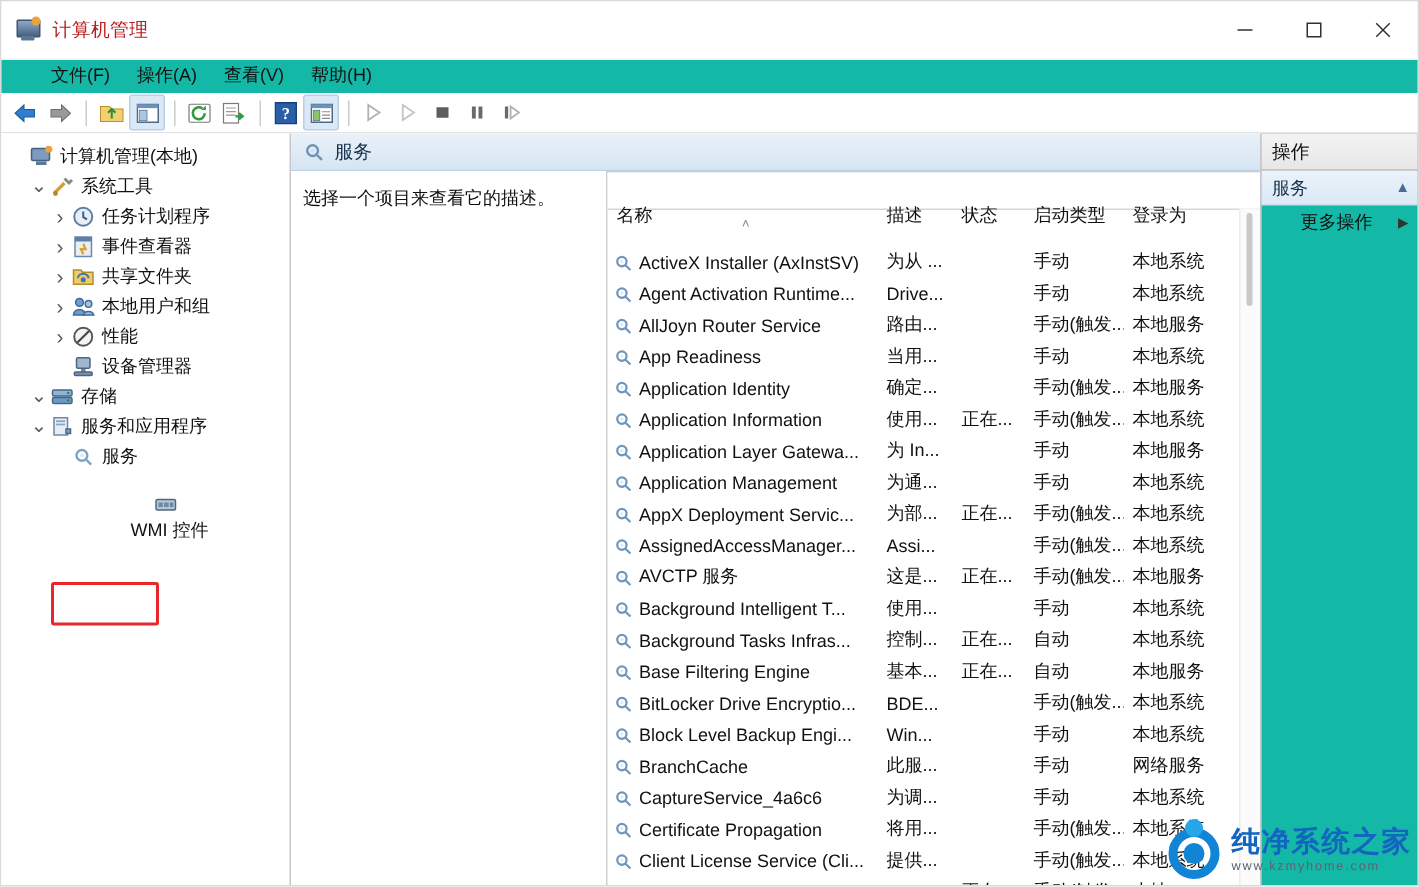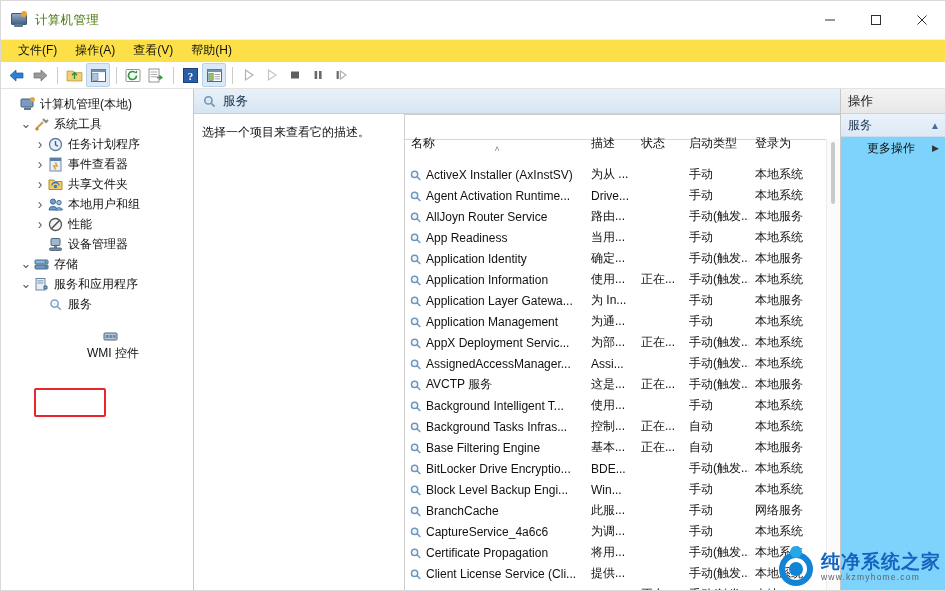--- a/index.html
+++ b/index.html
@@ -14,28 +14,28 @@
 
   
   .titlebar{height:38px;flex:0 0 38px;display:flex;align-items:center;background:#ffffff;
             border-bottom:1px solid #f0f0f0;}
   .title-ico{width:18px;height:18px;margin-left:9px;margin-right:7px;position:relative;flex:0 0 18px;}
   .title-ico .mon{position:absolute;left:1px;top:2px;width:14px;height:10px;
       background:linear-gradient(#7d97b5,#4a6party);background:linear-gradient(#8fa9c6,#46617f);
       border:1px solid #3c566f;border-radius:1px;}
   .title-ico .base{position:absolute;left:4px;top:13px;width:9px;height:3px;background:#5b7794;border-radius:1px;}
   .title-ico .dot{position:absolute;left:11px;top:0px;width:6px;height:6px;background:#e8a33d;border-radius:50%;}
-  .title-text{font-size:12.5px;color:#4d7c0f;letter-spacing:.3px;}
+  .title-text{font-size:12.5px;color:#b91c1c;letter-spacing:.3px;}
   .title-sp{flex:1;}
   .wbtn{width:46px;height:38px;display:flex;align-items:center;justify-content:center;
         color:#303030;font-size:13px;}
   .wbtn svg{display:block;}
 
   
-  .menubar{height:22px;flex:0 0 22px;display:flex;align-items:center;background:#fde047;padding-left:8px;}
+  .menubar{height:22px;flex:0 0 22px;display:flex;align-items:center;background:#14b8a6;padding-left:24px;}
   .menuitem{padding:2px 9px 3px 9px;font-size:12px;color:#111;white-space:nowrap;}
 
   
   .toolbar{height:26px;flex:0 0 26px;display:flex;align-items:center;background:#fff;
            padding-left:5px;border-bottom:1px solid #e3e3e3;}
   .tb{width:22px;height:22px;display:flex;align-items:center;justify-content:center;margin-right:1px;
       position:relative;}
   .tb.framed{border:1px solid #b8d0e8;background:#dbe9f7;border-radius:2px;}
   .tbsep{width:1px;height:17px;background:#ccc;margin:0 5px;}
 
@@ -82,21 +82,21 @@
   .row{height:21px;display:flex;align-items:center;font-size:12px;color:#111;white-space:nowrap;}
   .cell{overflow:hidden;text-overflow:clip;padding-left:6px;box-sizing:border-box;}
   .cell.name{display:flex;align-items:center;padding-left:3px;}
   .svcico{width:15px;height:14px;flex:0 0 15px;margin-right:3px;display:flex;align-items:center;justify-content:center;}
 
   .vscroll{position:absolute;right:0;top:24px;bottom:0;width:13px;background:#fbfbfb;
            border-left:1px solid #ececec;}
   .vthumb{position:absolute;left:4px;top:3px;width:4px;height:62px;background:#c9c9c9;border-radius:2px;}
 
   
-  .actions{width:104px;flex:0 0 104px;background:#7dd3fc;display:flex;flex-direction:column;}
+  .actions{width:104px;flex:0 0 104px;background:#14b8a6;display:flex;flex-direction:column;}
   .act-hdr{height:24px;flex:0 0 24px;display:flex;align-items:center;padding-left:7px;
            background:linear-gradient(#f3f3f3,#e7e7e7);border-bottom:1px solid #d0d0d0;
            font-size:12.5px;color:#111;}
   .act-sec{height:22px;display:flex;align-items:center;padding:0 5px 0 7px;
            background:linear-gradient(#eaf2fa,#dce9f6);border-bottom:1px solid #cddcea;
            font-size:12px;color:#17324d;}
   .act-sec .sp{flex:1;}
   .act-arrow{color:#4a6f96;font-size:10px;}
   .act-item{height:22px;display:flex;align-items:center;padding-left:26px;padding-right:6px;font-size:12px;color:#111;}
   .act-item .sp{flex:1;}

